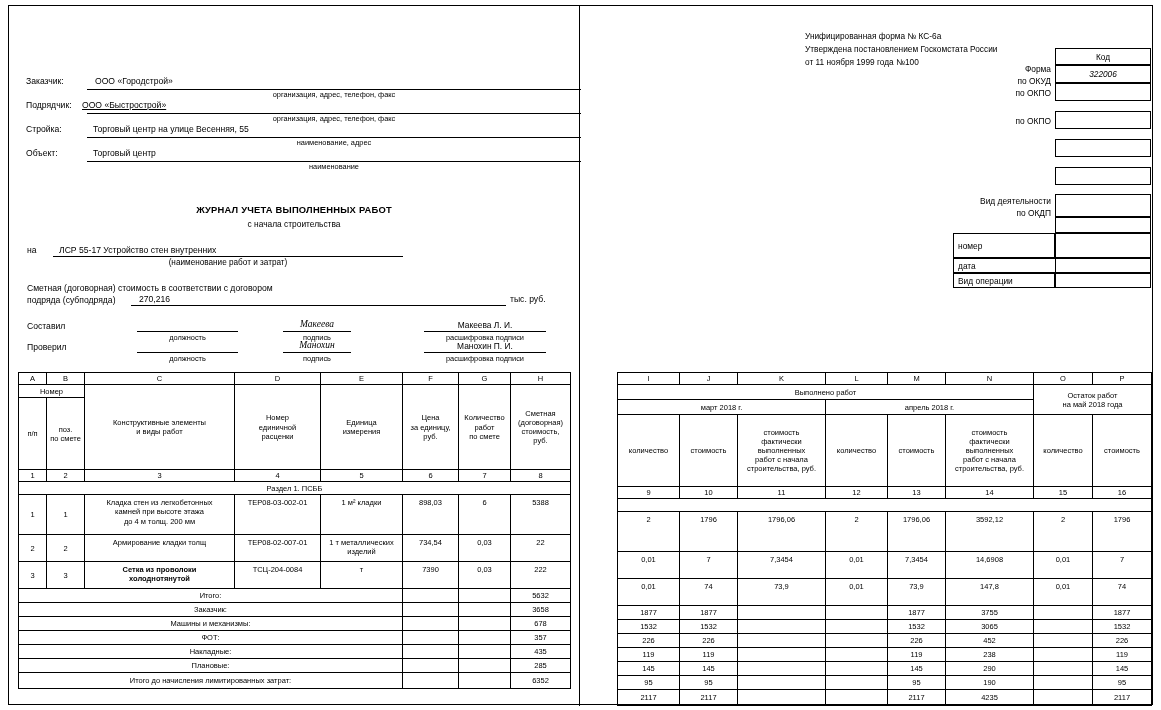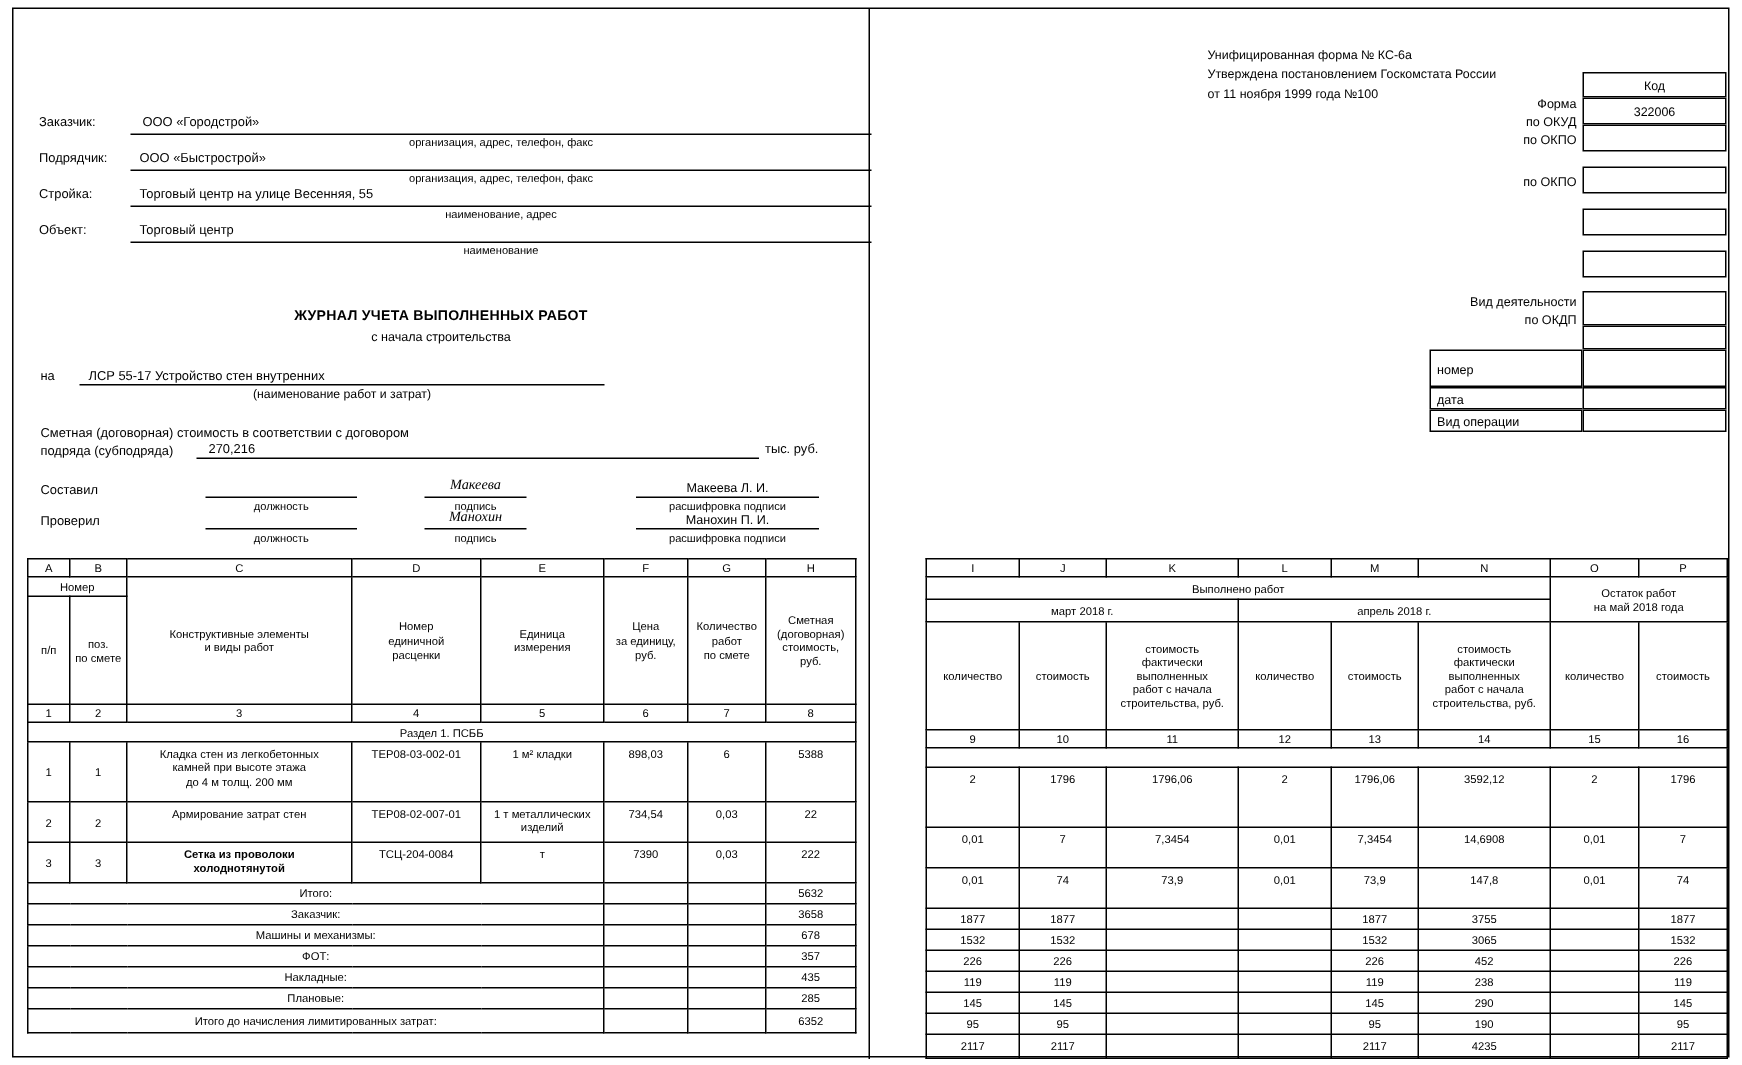--- a/index.html
+++ b/index.html
@@ -133,21 +133,21 @@
 
   <div>
 
     <div class="hdr-label" style="left:17px; top:70px;">Заказчик:</div>
     <div class="hdr-line" style="left:78px; top:72px; width:494px;"></div>
     <div class="hdr-value" style="left:86px; top:70px;">ООО «Городстрой»</div>
     <div class="hdr-caption" style="left:78px; top:84px; width:494px;">организация, адрес, телефон, факс</div>
 
     <div class="hdr-label" style="left:17px; top:94px;">Подрядчик:</div>
     <div class="hdr-line" style="left:78px; top:96px; width:494px;"></div>
-    <div class="hdr-value" style="left:84px; top:94px;">ООО «Быстрострой»</div>
+    <div class="hdr-value" style="left:73px; top:94px;text-decoration:underline;">ООО «Быстрострой»</div>
     <div class="hdr-caption" style="left:78px; top:108px; width:494px;">организация, адрес, телефон, факс</div>
 
     <div class="hdr-label" style="left:17px; top:118px;">Стройка:</div>
     <div class="hdr-line" style="left:78px; top:120px; width:494px;"></div>
     <div class="hdr-value" style="left:84px; top:118px;">Торговый центр на улице Весенняя, 55</div>
     <div class="hdr-caption" style="left:78px; top:132px; width:494px;">наименование, адрес</div>
 
     <div class="hdr-label" style="left:17px; top:142px;">Объект:</div>
     <div class="hdr-line" style="left:78px; top:144px; width:494px;"></div>
     <div class="hdr-value" style="left:84px; top:142px;">Торговый центр</div>
@@ -192,21 +192,21 @@
   </div>
 
   <div>
     <div class="rh-text" style="left:796px; top:25px;">Унифицированная форма № КС-6а</div>
     <div class="rh-text" style="left:796px; top:38px;">Утверждена постановлением Госкомстата России</div>
     <div class="rh-text" style="left:796px; top:51px;">от 11 ноября 1999 года №100</div>
 
     <div class="rh-box" style="left:1046px; top:42px; width:96px; height:17px;">Код</div>
     <div class="rh-lab" style="left:946px;  top:58px; width:96px;">Форма</div>
     <div class="rh-lab" style="left:946px;  top:70px; width:96px;">по ОКУД</div>
-    <div class="rh-box" style="left:1046px; top:59px; width:96px; height:18px;">322006</div>
+    <div class="rh-box" style="left:1046px; top:59px; width:96px; height:18px;font-style:italic;">322006</div>
     <div class="rh-lab" style="left:946px;  top:82px; width:96px;">по ОКПО</div>
     <div class="rh-box" style="left:1046px; top:77px; width:96px; height:18px;"></div>
 
     <div class="rh-lab" style="left:946px;  top:110px; width:96px;">по ОКПО</div>
     <div class="rh-box" style="left:1046px; top:105px; width:96px; height:18px;"></div>
 
     <div class="rh-box" style="left:1046px; top:133px; width:96px; height:18px;"></div>
     <div class="rh-box" style="left:1046px; top:161px; width:96px; height:18px;"></div>
 
     <div class="rh-lab" style="left:920px;  top:190px; width:122px;">Вид деятельности</div>
@@ -293,21 +293,21 @@
 до 4 м толщ. 200 мм</td>
         <td style="vertical-align:top; padding-top:3px;">ТЕР08-03-002-01</td>
         <td style="white-space:pre-line; vertical-align:top; padding-top:3px;">1 м² кладки</td>
         <td style="vertical-align:top; padding-top:3px;">898,03</td>
         <td style="vertical-align:top; padding-top:3px;">6</td>
         <td style="vertical-align:top; padding-top:3px;">5388</td>
       </tr>
       <tr>
         <td style="height:27px;">2</td>
         <td>2</td>
-        <td class="lft" style="white-space:pre-line; vertical-align:top; padding-top:3px;">Армирование затрат стен</td>
+        <td class="lft" style="white-space:pre-line; vertical-align:top; padding-top:3px;">Армирование кладки толщ</td>
         <td style="vertical-align:top; padding-top:3px;">ТЕР08-02-007-01</td>
         <td style="white-space:pre-line; vertical-align:top; padding-top:3px;">1 т металлических
 изделий</td>
         <td style="vertical-align:top; padding-top:3px;">734,54</td>
         <td style="vertical-align:top; padding-top:3px;">0,03</td>
         <td style="vertical-align:top; padding-top:3px;">22</td>
       </tr>
       <tr>
         <td style="height:27px;">3</td>
         <td>3</td>

